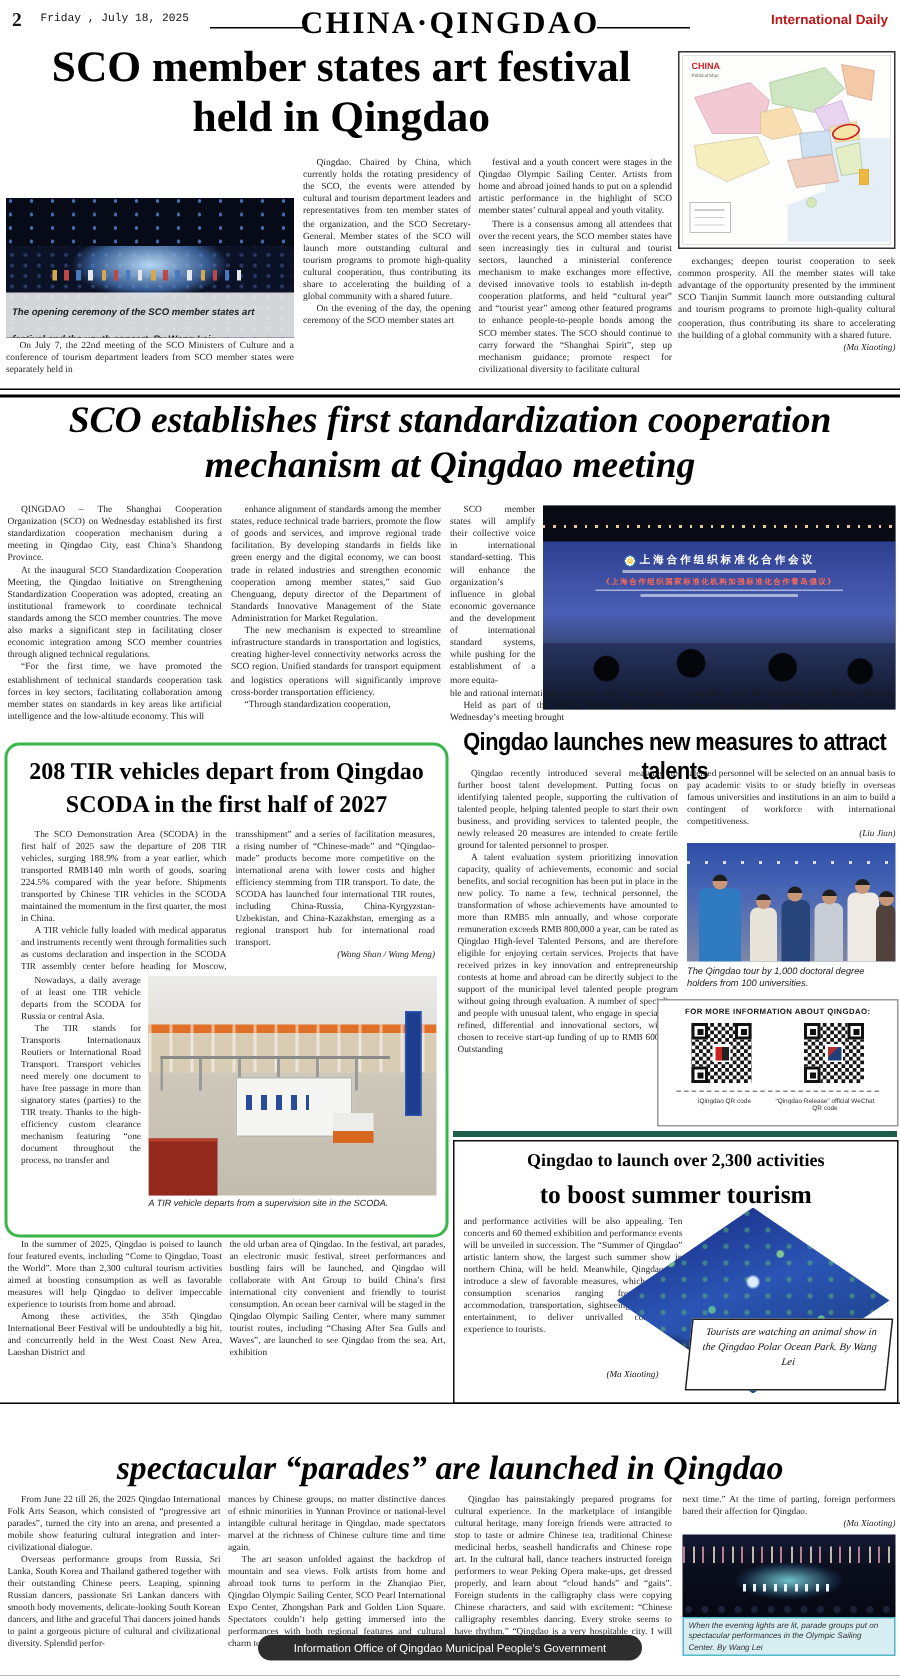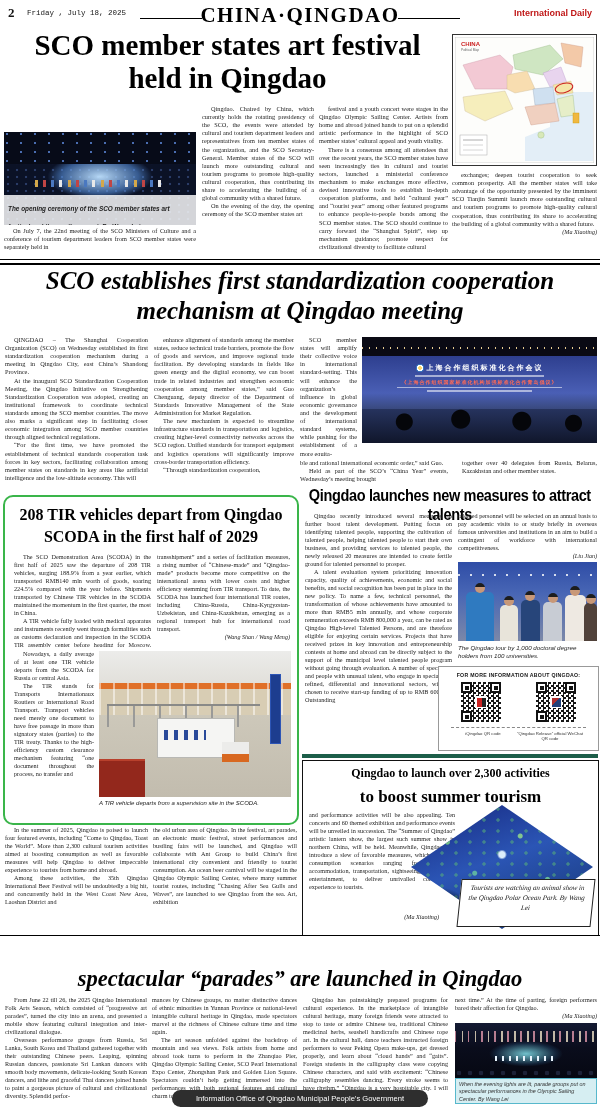--- a/index.html
+++ b/index.html
@@ -198,21 +198,21 @@
   </div>
   <div class="col" style="left:154px;top:336px;width:140px;height:156px;">
     <p>enhance alignment of standards among the member states, reduce technical trade barriers, promote the flow of goods and services, and improve regional trade facilitation. By developing standards in fields like green energy and the digital economy, we can boost trade in related industries and strengthen economic cooperation among member states,” said Guo Chenguang, deputy director of the Department of Standards Innovative Management of the State Administration for Market Regulation.</p>
     <p>The new mechanism is expected to streamline infrastructure standards in transportation and logistics, creating higher-level connectivity networks across the SCO region. Unified standards for transport equipment and logistics operations will significantly improve cross-border transportation efficiency.</p>
     <p>“Through standardization cooperation,</p>
   </div>
   <div class="col" style="left:300px;top:336px;width:57px;height:120px;">
     <p>SCO member states will amplify their collective voice in international standard-setting. This will enhance the organization’s influence in global economic governance and the development of international standard systems, while pushing for the establishment of a more equita-</p>
   </div>
 
-  <div class="photo" style="left:362px;top:337px;width:235px;height:106px;background:#10162b;">
+  <div class="photo" style="left:362px;top:337px;width:235px;height:136px;background:#10162b;">
     <div class="conf-top"></div>
     <div class="conf-mid">
       <div class="conf-title"><span class="conf-logo"></span><span>上海合作组织标准化合作会议</span></div>
       <div class="conf-line" style="width:55%;"></div>
       <div class="conf-red">《上海合作组织国家标准化机构加强标准化合作青岛倡议》</div>
       <div class="conf-line" style="width:70%;"></div>
       <div class="conf-line" style="width:45%;"></div>
     </div>
     <div class="conf-floor"></div>
   </div>
@@ -220,21 +220,21 @@
   <div class="col" style="left:300px;top:459px;width:148px;height:36px;">
     <p style="text-indent:0;">ble and rational international economic order,” said Guo.</p>
     <p>Held as part of the SCO’s “China Year” events, Wednesday’s meeting brought</p>
   </div>
   <div class="col" style="left:462px;top:459px;width:135px;height:30px;">
     <p style="text-indent:0;">together over 40 delegates from Russia, Belarus, Kazakhstan and other member states.</p>
   </div>
 
   <div class="abs greenbox" style="left:3px;top:495px;width:292px;height:326px;">
     <div class="abs h-serif" style="left:0;top:8px;width:100%;font-size:16px;line-height:1.2;">208 TIR vehicles depart from Qingdao</div>
-    <div class="abs h-serif" style="left:0;top:30px;width:100%;font-size:16px;line-height:1.2;">SCODA in the first half of 2029</div>
+    <div class="abs h-serif" style="left:0;top:30px;width:100%;font-size:16px;line-height:1.2;">SCODA in the first half of 2027</div>
     <div class="col" style="left:9px;top:56px;width:137px;height:94px;font-size:6.2px;">
       <p>The SCO Demonstration Area (SCODA) in the first half of 2025 saw the departure of 208 TIR vehicles, surging 188.9% from a year earlier, which transported RMB140 mln worth of goods, soaring 224.5% compared with the year before. Shipments transported by Chinese TIR vehicles in the SCODA maintained the momentum in the first quarter, the most in China.</p>
       <p>A TIR vehicle fully loaded with medical apparatus and instruments recently went through formalities such as customs declaration and inspection in the SCODA TIR assembly center before heading for Moscow, capital of Russia.</p>
     </div>
     <div class="col" style="left:152px;top:56px;width:133px;height:94px;font-size:6.2px;">
       <p style="text-indent:0;">transshipment” and a series of facilitation measures, a rising number of “Chinese-made” and “Qingdao-made” products become more competitive on the international arena with lower costs and higher efficiency stemming from TIR transport. To date, the SCODA has launched four international TIR routes, including China-Russia, China-Kyrgyzstan-Uzbekistan, and China-Kazakhstan, emerging as a regional transport hub for international road transport.</p>
       <div class="byline">(Wang Shan / Wang Meng)</div>
     </div>
     <div class="col" style="left:9px;top:153px;width:80px;height:148px;font-size:6.2px;">
       <p>Nowadays, a daily average of at least one TIR vehicle departs from the SCODA for Russia or central Asia.</p>

